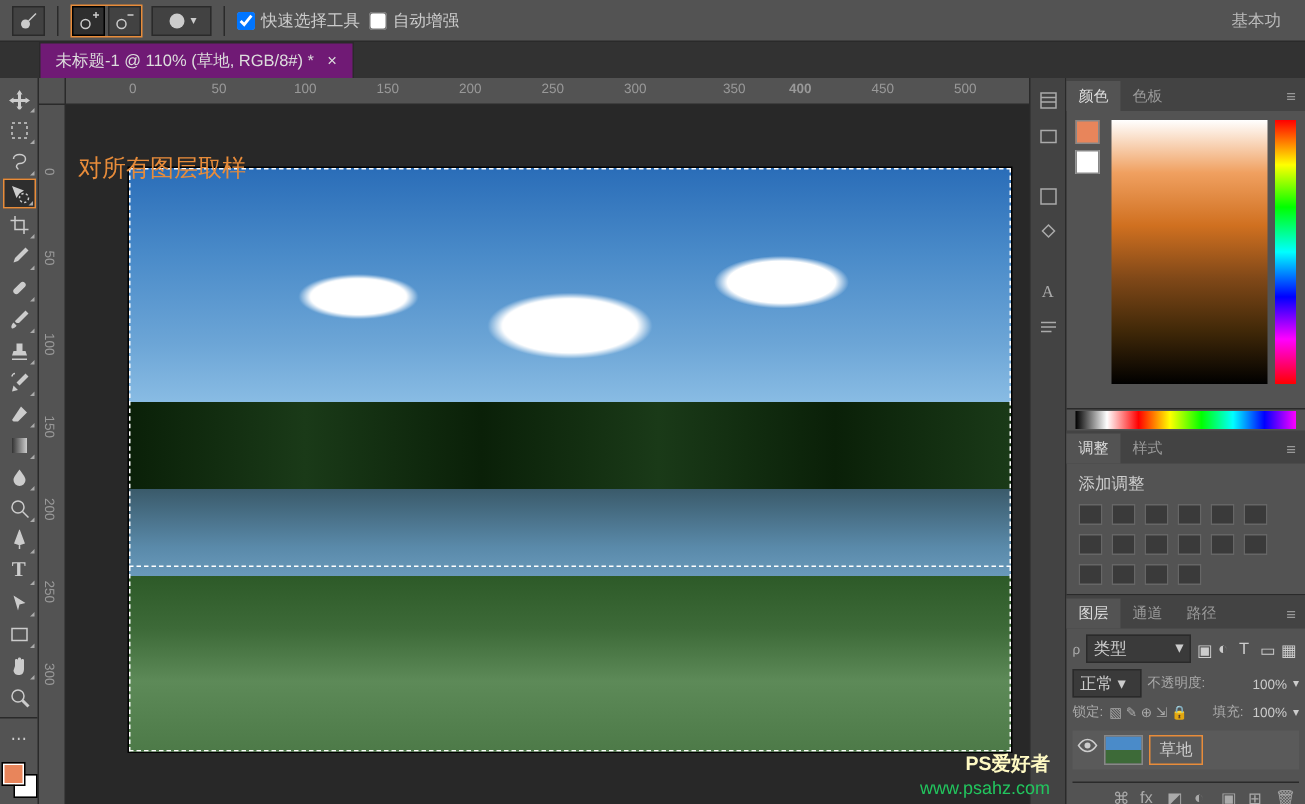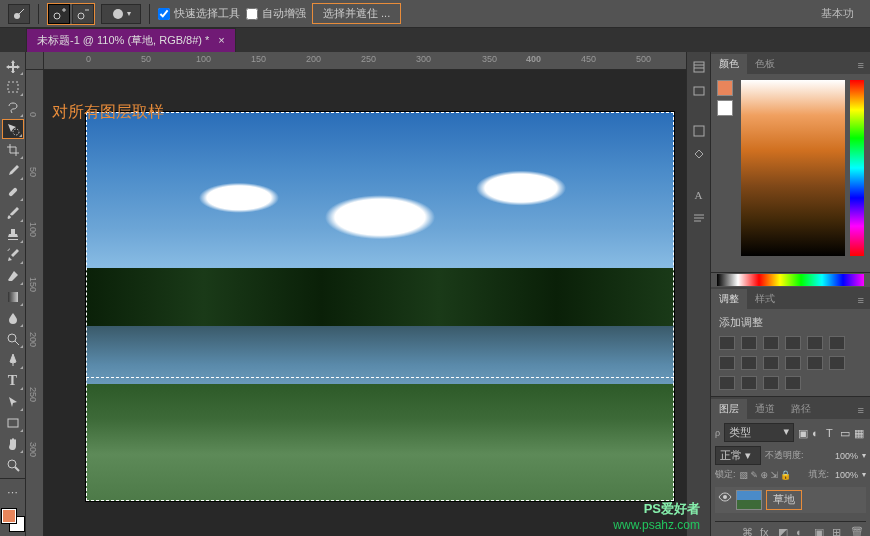--- a/index.html
+++ b/index.html
@@ -86,21 +86,21 @@
 .lay-row{display:flex;align-items:center;gap:4px;margin-bottom:3px}
 .lay-lbl{color:#aaa;font-size:9px}
 .lay-val{margin-left:auto;color:#ccc;font-size:9px}
 .layer-item{display:flex;background:#5a5a5a;padding:3px;gap:4px;margin-top:3px}
 .eye{width:14px;text-align:center}
 .thumb{width:26px;height:20px;background:linear-gradient(to bottom,#4a8bc9 0%,#4a8bc9 50%,#3d6a38 50%,#3d6a38 100%);border:1px solid #888}
 .lay-foot{display:flex;gap:4px;padding:4px 2px;border-top:1px solid #2a2a2a;margin-top:8px;justify-content:flex-end}
 .lf-ic{width:14px;height:14px;color:#aaa}
 
 .watermark{position:absolute;right:170px;bottom:4px;font-size:12px;color:#22c55e;z-index:100}
-.wm2{position:absolute;right:170px;bottom:18px;font-size:13px;color:#86efac;font-weight:600;z-index:100}
+.wm2{position:absolute;right:170px;bottom:18px;font-size:13px;color:#fef9c3;font-weight:600;z-index:100}
 
 svg{width:14px;height:14px}
 </style>
 </head>
 <body>
 
 <div class="optbar">
   <div class="tool-btn">
     <svg viewBox="0 0 14 14">
         <circle cx="5" cy="9" r="3" fill="#ccc"></circle>
@@ -130,21 +130,20 @@
   </div>
   <div class="vsep"></div>
   <label class="chk">
     <input type="checkbox" checked="" style="">
     <span>快速选择工具</span>
   </label>
   <label class="chk">
     <input type="checkbox" style="">
     <span>自动增强</span>
   </label>
-  <div class="opt-btn hl">选择并遮住 ...</div>
   <div class="spacer"></div>
   <div class="rightlbl">基本功</div>
 </div>
 
 <div class="tabrow">
   <div class="doctab">
     <span>未标题-1 @ 110% (草地, RGB/8#) *</span>
     <span style="margin-left:6px">×</span>
   </div>
 </div>

